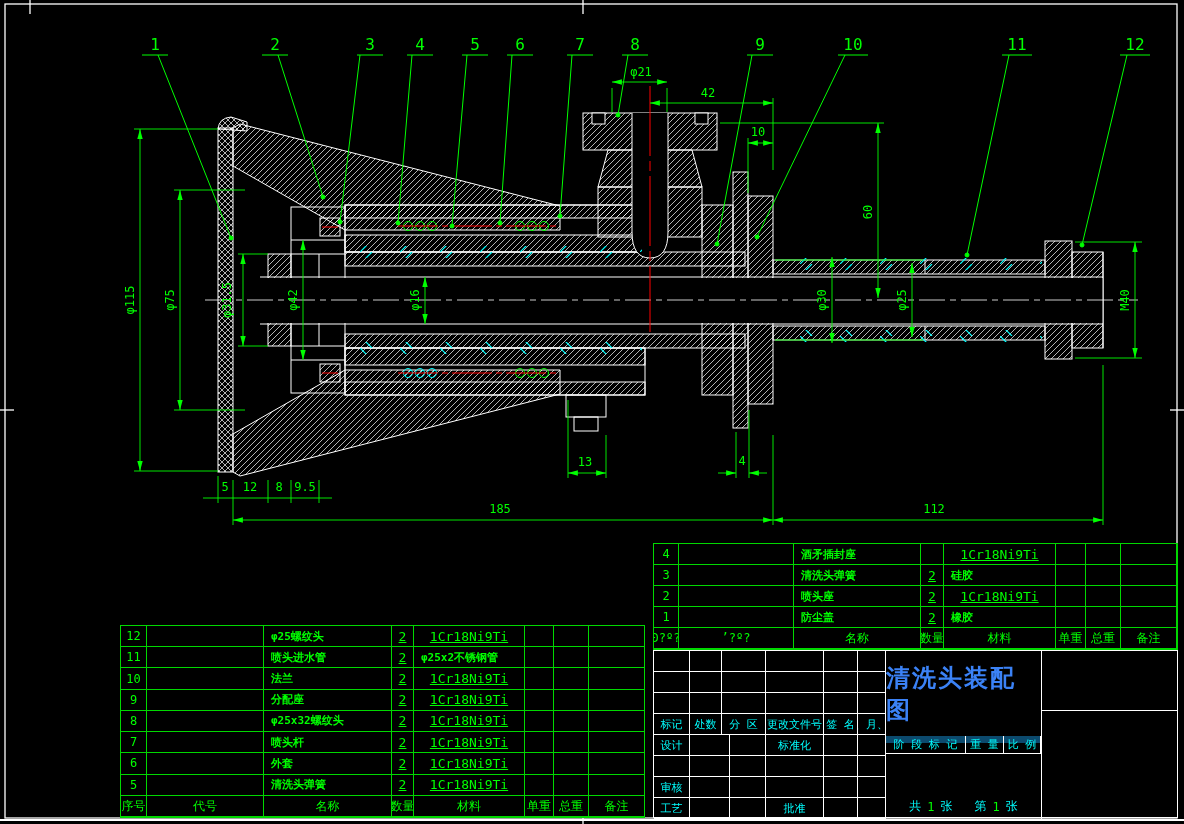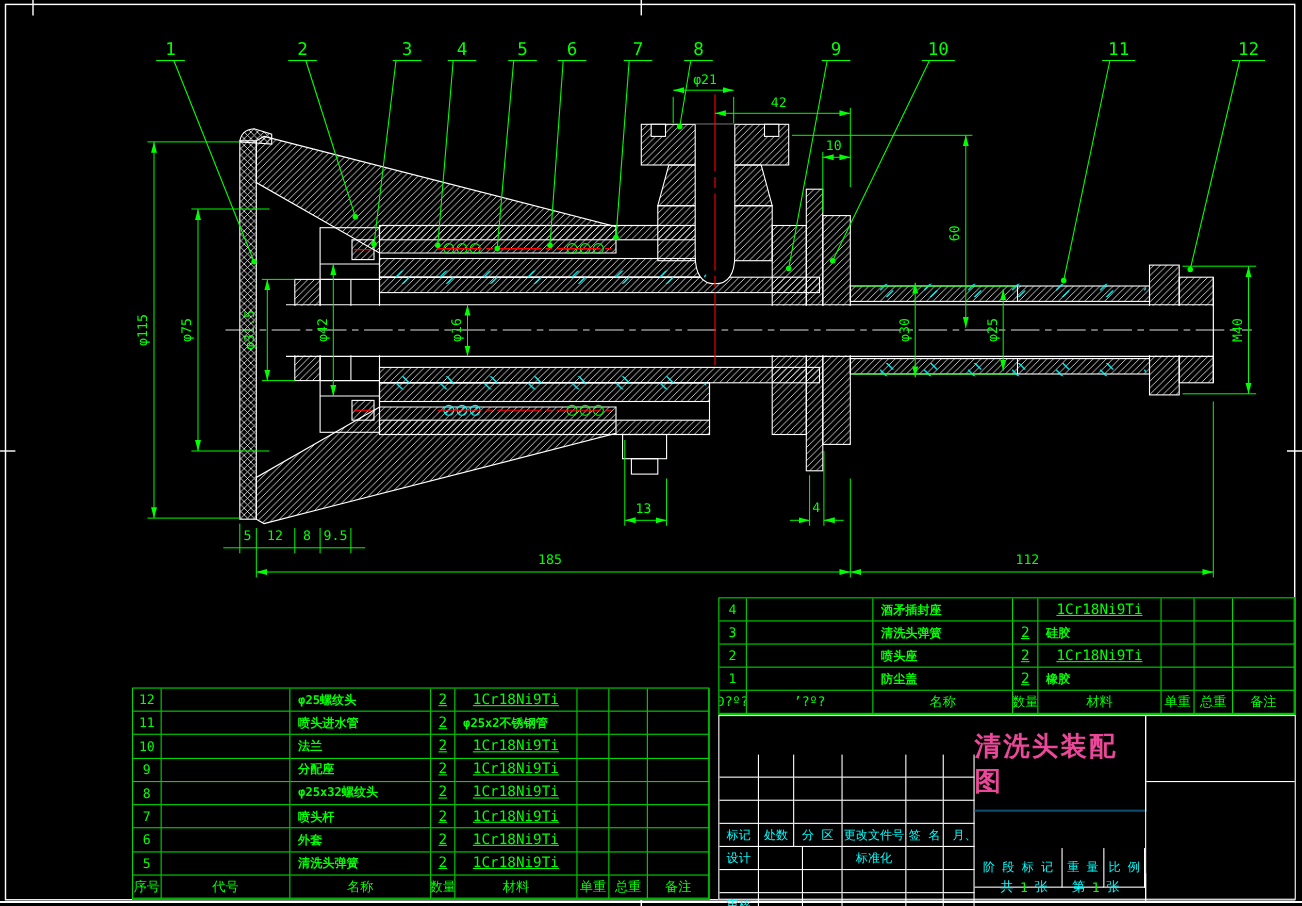--- a/index.html
+++ b/index.html
@@ -14,23 +14,23 @@
   .c{border-right:1px solid #00d800;border-bottom:1px solid #00d800;display:flex;align-items:center;
      justify-content:center;color:#00ff00;font-size:12px;line-height:1;overflow:hidden;white-space:nowrap;}
   .nm{justify-content:flex-start;padding-left:7px;font-size:11px;font-weight:bold;}
   .mt{font-size:13px;text-decoration:underline;}
   .hd{font-size:12px;}
   
   .tb{position:absolute;left:653px;top:650px;width:525px;height:168px;border:1px solid #fff;
       box-sizing:border-box;background:#000;}
   .tb .w{border-right:1px solid #fff;border-bottom:1px solid #fff;display:flex;align-items:center;
       justify-content:center;color:#00ffff;font-size:11px;line-height:1;overflow:hidden;white-space:nowrap;}
-  .grid{position:absolute;display:grid;box-sizing:border-box;margin-top:35px;}
-  .ttl{position:absolute;display:flex;align-items:center;justify-content:center;color:#ec4899;
-       font-size:24px;font-weight:bold;letter-spacing:2px;border-right:1px solid #fff;border-bottom:2px solid #0c4a6e;}
+  .grid{position:absolute;display:grid;box-sizing:border-box;}
+  .ttl{position:absolute;display:flex;align-items:center;justify-content:center;color:#3b82f6;
+       font-size:24px;font-weight:bold;letter-spacing:2px;border-right:1px solid #fff;border-bottom:7px solid #0c4a6e;}
   .gv{color:#00ff00;}
   .sheetrow{position:absolute;display:flex;align-items:center;justify-content:center;gap:6px;
        color:#00ffff;font-size:12px;border-right:1px solid #fff;}
 </style>
 </head>
 <body>
 
 <div id="app">
 
 <svg id="cad" width="1184" height="824" viewBox="0 0 1184 824">
@@ -485,21 +485,21 @@
         <div class="w"></div>
         <div class="w"></div>
   </div>
 
   <div class="ttl" style="left:232px;top:0;width:155px;height:85px;">清洗头装配图</div>
 
   <div style="position:absolute;left:387px;top:0;width:136px;height:168px;border-left:1px solid #fff;box-sizing:border-box;">
     <div style="height:59px;border-bottom:1px solid #fff;"></div>
   </div>
 
-  <div class="grid" style="left:232px;top:85px;width:155px;height:36px;grid-template-columns:80px 38px 37px;">
+  <div class="grid" style="left:232px;top:85px;width:155px;height:18px;grid-template-columns:80px 38px 37px;">
     <div class="w">阶 段 标 记</div>
     <div class="w">重 量</div>
     <div class="w">比 例</div>
   </div>
 
   <div class="sheetrow" style="left:232px;top:143px;width:155px;height:25px;">
     <span>共</span>
         <span class="gv">1</span>
         <span>张</span>
     <span style="width:10px"></span>

